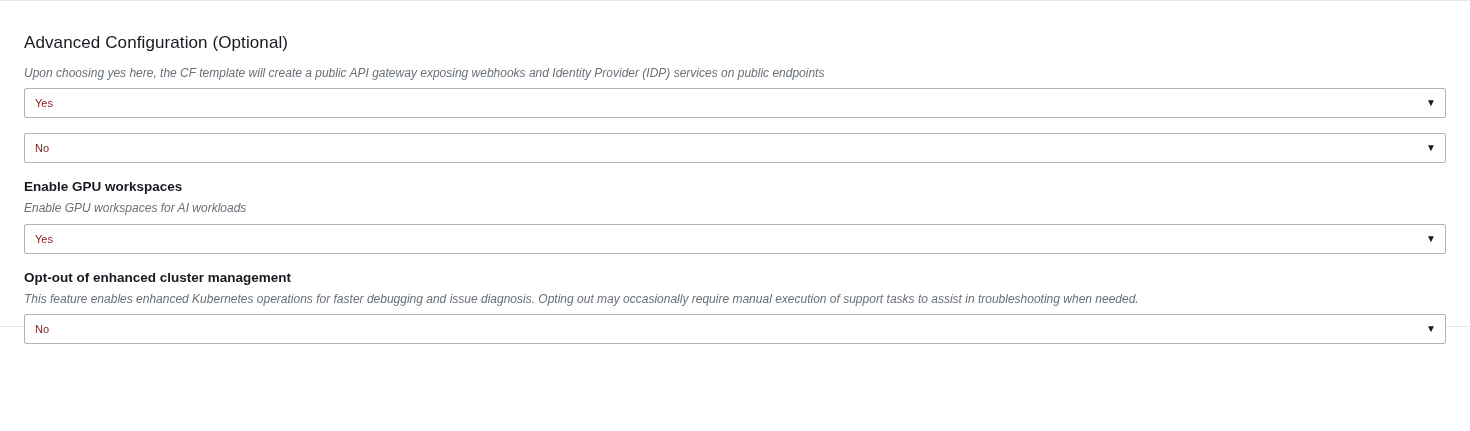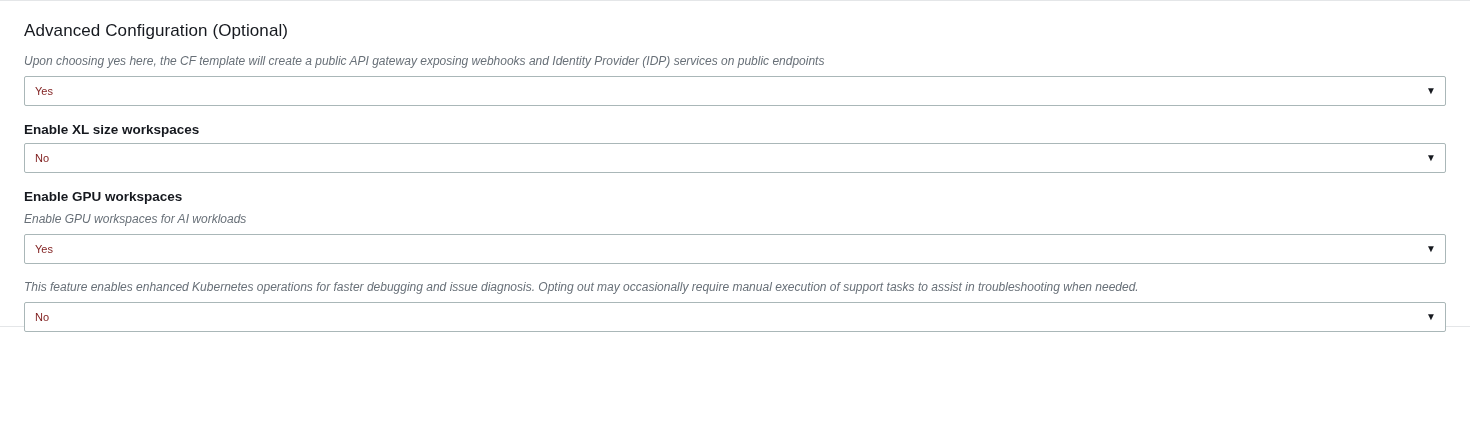--- a/index.html
+++ b/index.html
@@ -15,21 +15,21 @@
     overflow: hidden;
   }
   .panel {
     position: relative;
     width: 1470px;
     height: 327px;
     box-sizing: border-box;
     border-top: 1px solid #e4e6e8;
     border-bottom: 1px solid #e4e6e8;
     background: #ffffff;
-    padding: 0 24px;
+    padding: 12px 24px;
   }
   .section-title {
     font-size: 17px;
     font-weight: 400;
     color: #16191f;
     padding-top: 20px;
     margin: 0 0 12px 0;
     letter-spacing: 0.1px;
   }
   .field {
@@ -84,37 +84,37 @@
 
   <div class="field">
     <div class="field-desc">Upon choosing yes here, the CF template will create a public API gateway exposing webhooks and Identity Provider (IDP) services on public endpoints</div>
     <div class="select-wrap">
       <span class="select-value">Yes</span>
       <span class="select-arrow">▼</span>
     </div>
   </div>
 
   <div class="field">
-    <div class="field-label">Enable XL size workspaces</div>
     <div class="select-wrap">
       <span class="select-value">No</span>
       <span class="select-arrow">▼</span>
     </div>
   </div>
 
   <div class="field">
     <div class="field-label">Enable GPU workspaces</div>
     <div class="field-desc">Enable GPU workspaces for AI workloads</div>
     <div class="select-wrap">
       <span class="select-value">Yes</span>
       <span class="select-arrow">▼</span>
     </div>
   </div>
 
   <div class="field">
+    <div class="field-label">Opt-out of enhanced cluster management</div>
     <div class="field-desc">This feature enables enhanced Kubernetes operations for faster debugging and issue diagnosis. Opting out may occasionally require manual execution of support tasks to assist in troubleshooting when needed.</div>
     <div class="select-wrap">
       <span class="select-value">No</span>
       <span class="select-arrow">▼</span>
     </div>
   </div>
 
 </div>
 
 </body></html>

